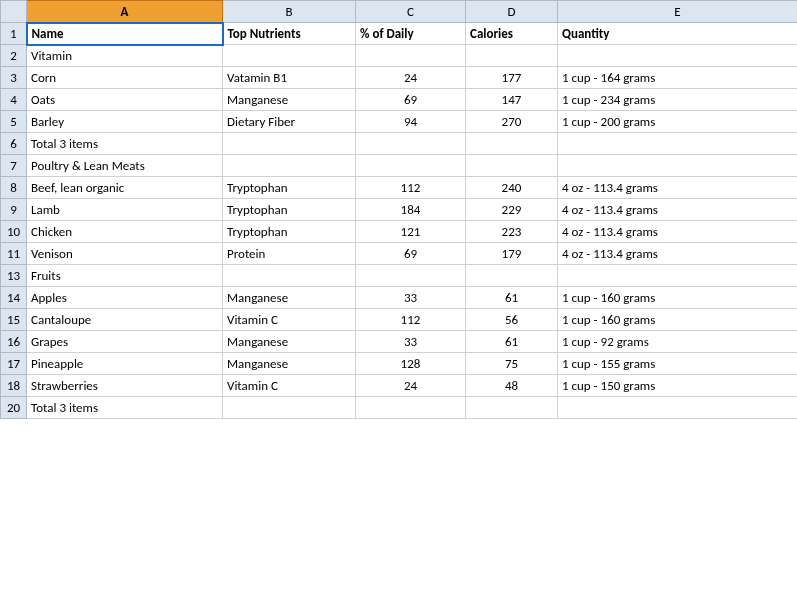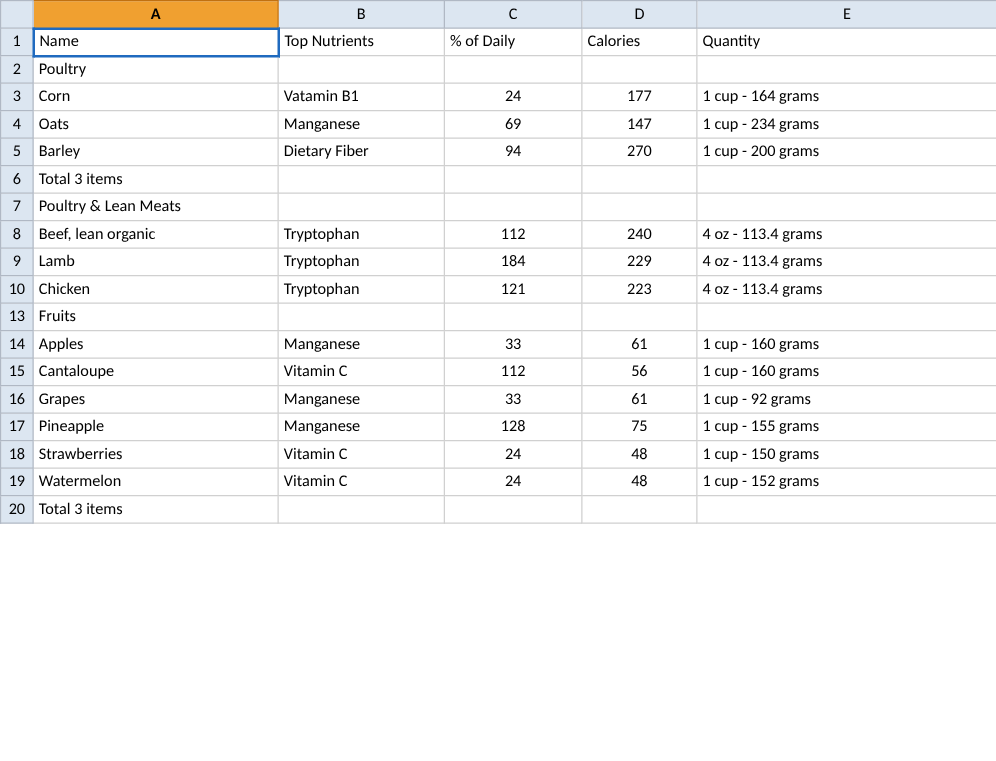--- a/index.html
+++ b/index.html
@@ -73,21 +73,21 @@
     }
 
     
     td.data {
       background: #fff;
       color: #000;
     }
 
     
     tr.header-row td.data {
-      font-weight: normal;
+      font-weight: bold;
     }
 
     
     td.num {
       text-align: center;
     }
 
     
     td.selected-cell {
       border: 2px solid #1f6abf !important;
@@ -122,21 +122,21 @@
     <tr class="header-row">
           <td class="row-num">1</td>
           <td class="data selected-cell">Name</td>
           <td class="data">Top Nutrients</td>
           <td class="data">% of Daily</td>
           <td class="data">Calories</td>
           <td class="data">Quantity</td>
         </tr>
         <tr>
           <td class="row-num">2</td>
-          <td class="data">Poultry</td>
+          <td class="data">Vitamin</td>
           <td class="data"></td>
           <td class="data"></td>
           <td class="data"></td>
           <td class="data"></td>
         </tr>
         <tr>
           <td class="row-num">3</td>
           <td class="data">Corn</td>
           <td class="data">Vatamin B1</td>
           <td class="data num">24</td>
@@ -193,20 +193,28 @@
         </tr>
         <tr>
           <td class="row-num">10</td>
           <td class="data">Chicken</td>
           <td class="data">Tryptophan</td>
           <td class="data num">121</td>
           <td class="data num">223</td>
           <td class="data">4 oz - 113.4 grams</td>
         </tr>
         <tr>
+          <td class="row-num">11</td>
+          <td class="data">Venison</td>
+          <td class="data">Protein</td>
+          <td class="data num">69</td>
+          <td class="data num">179</td>
+          <td class="data">4 oz - 113.4 grams</td>
+        </tr>
+        <tr>
           <td class="row-num">13</td>
           <td class="data">Fruits</td>
           <td class="data"></td>
           <td class="data"></td>
           <td class="data"></td>
           <td class="data"></td>
         </tr>
         <tr>
           <td class="row-num">14</td>
           <td class="data">Apples</td>
@@ -241,28 +249,20 @@
         </tr>
         <tr>
           <td class="row-num">18</td>
           <td class="data">Strawberries</td>
           <td class="data">Vitamin C</td>
           <td class="data num">24</td>
           <td class="data num">48</td>
           <td class="data">1 cup - 150 grams</td>
         </tr>
         <tr>
-          <td class="row-num">19</td>
-          <td class="data">Watermelon</td>
-          <td class="data">Vitamin C</td>
-          <td class="data num">24</td>
-          <td class="data num">48</td>
-          <td class="data">1 cup - 152 grams</td>
-        </tr>
-        <tr>
           <td class="row-num">20</td>
           <td class="data">Total 3 items</td>
           <td class="data"></td>
           <td class="data"></td>
           <td class="data"></td>
           <td class="data"></td>
         </tr>
       </tbody>
   </table>
 </div>

